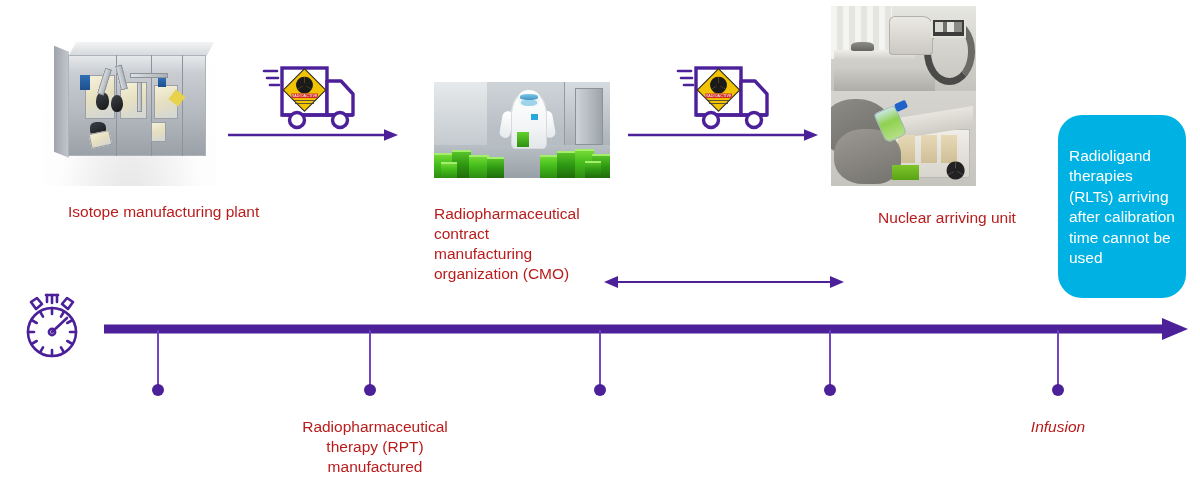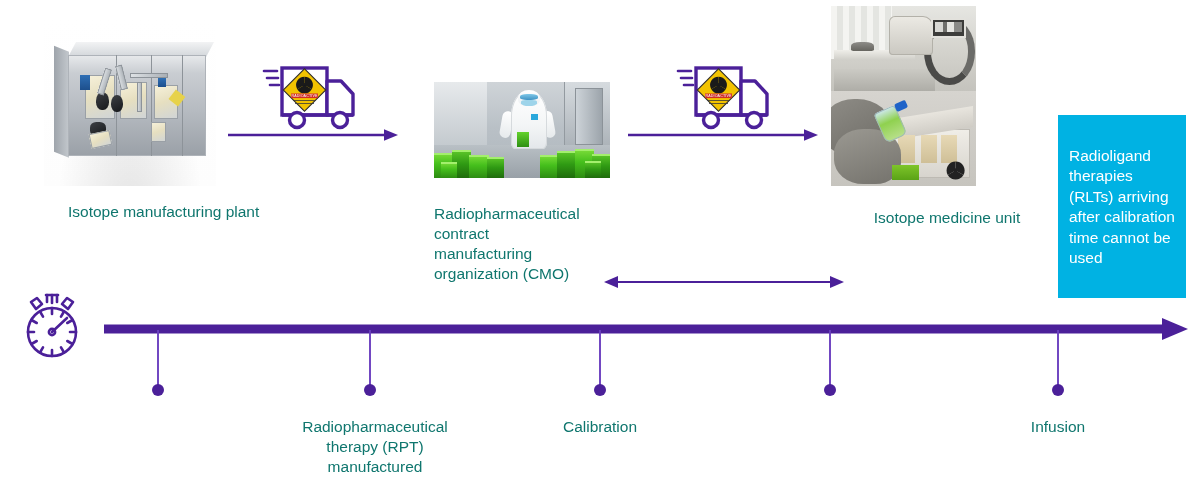--- a/index.html
+++ b/index.html
@@ -126,21 +126,21 @@
   .nm-box-lid { position:absolute; left:46%; top:22%; width:52%; height:22%;
     background: linear-gradient(180deg,#e8e5de,#cfccc5); transform: skewY(-9deg); }
   .nm-divider { position:absolute; background: linear-gradient(180deg,#e7d9b6,#cfbf97); }
   .nm-label-green { position:absolute; left:42%; bottom:6%; width:19%; height:16%;
     background: linear-gradient(180deg,#7ec52a,#5aa316); }
   .nm-trefoil { position:absolute; right:6%; bottom:5%; width:16%; height:22%; }
 
   
   .lbl {
     position: absolute;
-    color: #0f766e;
+    color: #b91c1c;
     font-size: 15.5px;
     line-height: 20px;
     white-space: pre-line;
   }
 
   
   .callout {
     position: absolute;
     background: #00B2E3;
     color: #ffffff;
@@ -321,32 +321,32 @@
         <g transform="translate(12,12)" fill="#222">
           <circle cx="0" cy="0" r="2.4"></circle>
           <path d="M0 0 L-9 -5.2 A10.4 10.4 0 0 1 9 -5.2 Z" transform="rotate(180)"></path>
           <path d="M0 0 L-9 -5.2 A10.4 10.4 0 0 1 9 -5.2 Z" transform="rotate(-60)"></path>
           <path d="M0 0 L-9 -5.2 A10.4 10.4 0 0 1 9 -5.2 Z" transform="rotate(60)"></path>
         </g>
       </svg>
     </div>
   </div>
 
-  <div class="lbl" style="left:832px; top:208px; width:230px; text-align:center;">Isotope medicine unit</div>
+  <div class="lbl" style="left:832px; top:208px; width:230px; text-align:center;">Nuclear arriving unit</div>
 
 
   <div class="abs" style="left:604px; top:274px; width:240px; height:16px;">
     <svg width="240" height="16" viewBox="0 0 240 16">
       <line x1="14" y1="8" x2="226" y2="8" stroke="#4B2099" stroke-width="2.2"></line>
       <path d="M14 2 L0 8 L14 14 Z" fill="#4B2099"></path>
       <path d="M226 2 L240 8 L226 14 Z" fill="#4B2099"></path>
     </svg>
   </div>
 
-  <div class="callout" style="left:1058px; top:115px; width:128px; height:183px;">
+  <div class="callout" style="left:1058px; top:115px; width:128px; height:183px;border-radius:24px;">
     <span>Radioligand therapies (RLTs) arriving after calibration time cannot be used</span>
   </div>
 
   <div class="abs" style="left:14px; top:290px; width:76px; height:76px;">
     <svg width="76" height="76" viewBox="0 0 76 76">
       <g stroke="#4B2099" fill="none" stroke-width="2.6" stroke-linecap="round">
 
         <line x1="38" y1="5" x2="38" y2="13"></line>
         <line x1="32" y1="5" x2="44" y2="5"></line>
         <line x1="33" y1="5" x2="33" y2="12"></line>
@@ -399,30 +399,29 @@
   <div class="lbl" style="left:255px; top:417px; width:240px; text-align:center;">Radiopharmaceutical
 therapy (RPT)
 manufactured</div>
 
   <div class="abs" style="left:594px; top:330px; width:12px; height:68px;">
     <svg width="12" height="68" viewBox="0 0 12 68">
       <line x1="6" y1="0" x2="6" y2="58" stroke="#6B3FBF" stroke-width="1.9"></line>
       <circle cx="6" cy="60" r="6" fill="#4B2099"></circle>
     </svg>
   </div>
-  <div class="lbl" style="left:480px; top:417px; width:240px; text-align:center;">Calibration</div>
 
   <div class="abs" style="left:824px; top:330px; width:12px; height:68px;">
     <svg width="12" height="68" viewBox="0 0 12 68">
       <line x1="6" y1="0" x2="6" y2="58" stroke="#6B3FBF" stroke-width="1.9"></line>
       <circle cx="6" cy="60" r="6" fill="#4B2099"></circle>
     </svg>
   </div>
 
   <div class="abs" style="left:1052px; top:330px; width:12px; height:68px;">
     <svg width="12" height="68" viewBox="0 0 12 68">
       <line x1="6" y1="0" x2="6" y2="58" stroke="#6B3FBF" stroke-width="1.9"></line>
       <circle cx="6" cy="60" r="6" fill="#4B2099"></circle>
     </svg>
   </div>
-  <div class="lbl" style="left:938px; top:417px; width:240px; text-align:center;">Infusion</div>
+  <div class="lbl" style="left:938px; top:417px; width:240px; text-align:center;font-style:italic;">Infusion</div>
 
 </div>
 
 </body></html>

